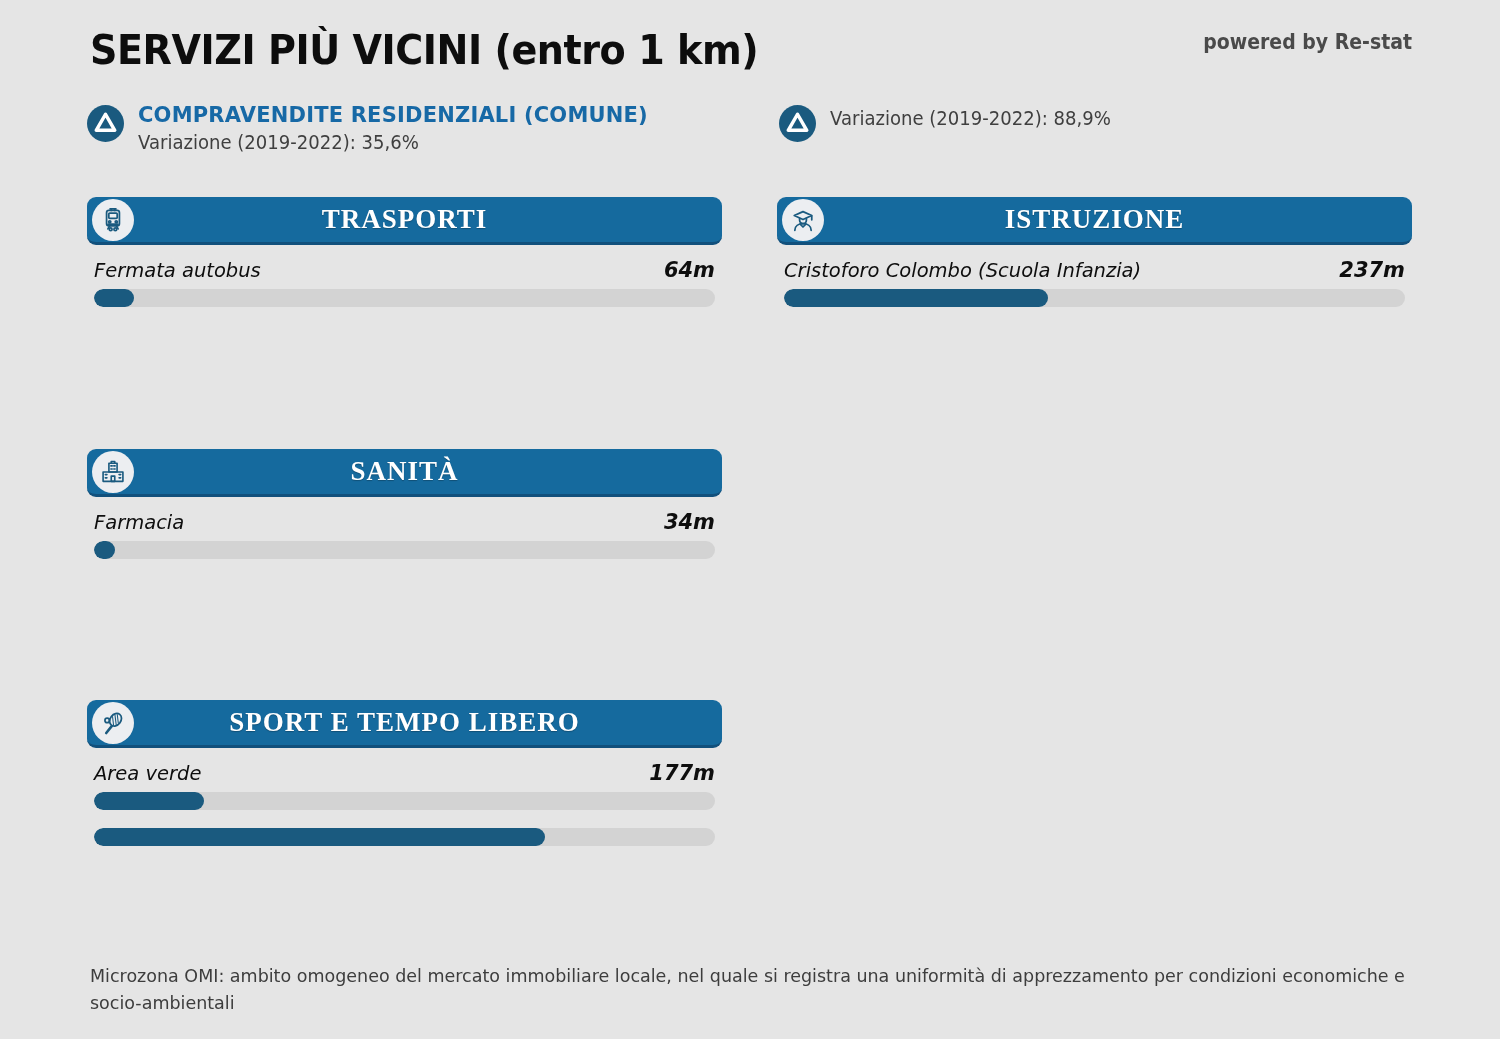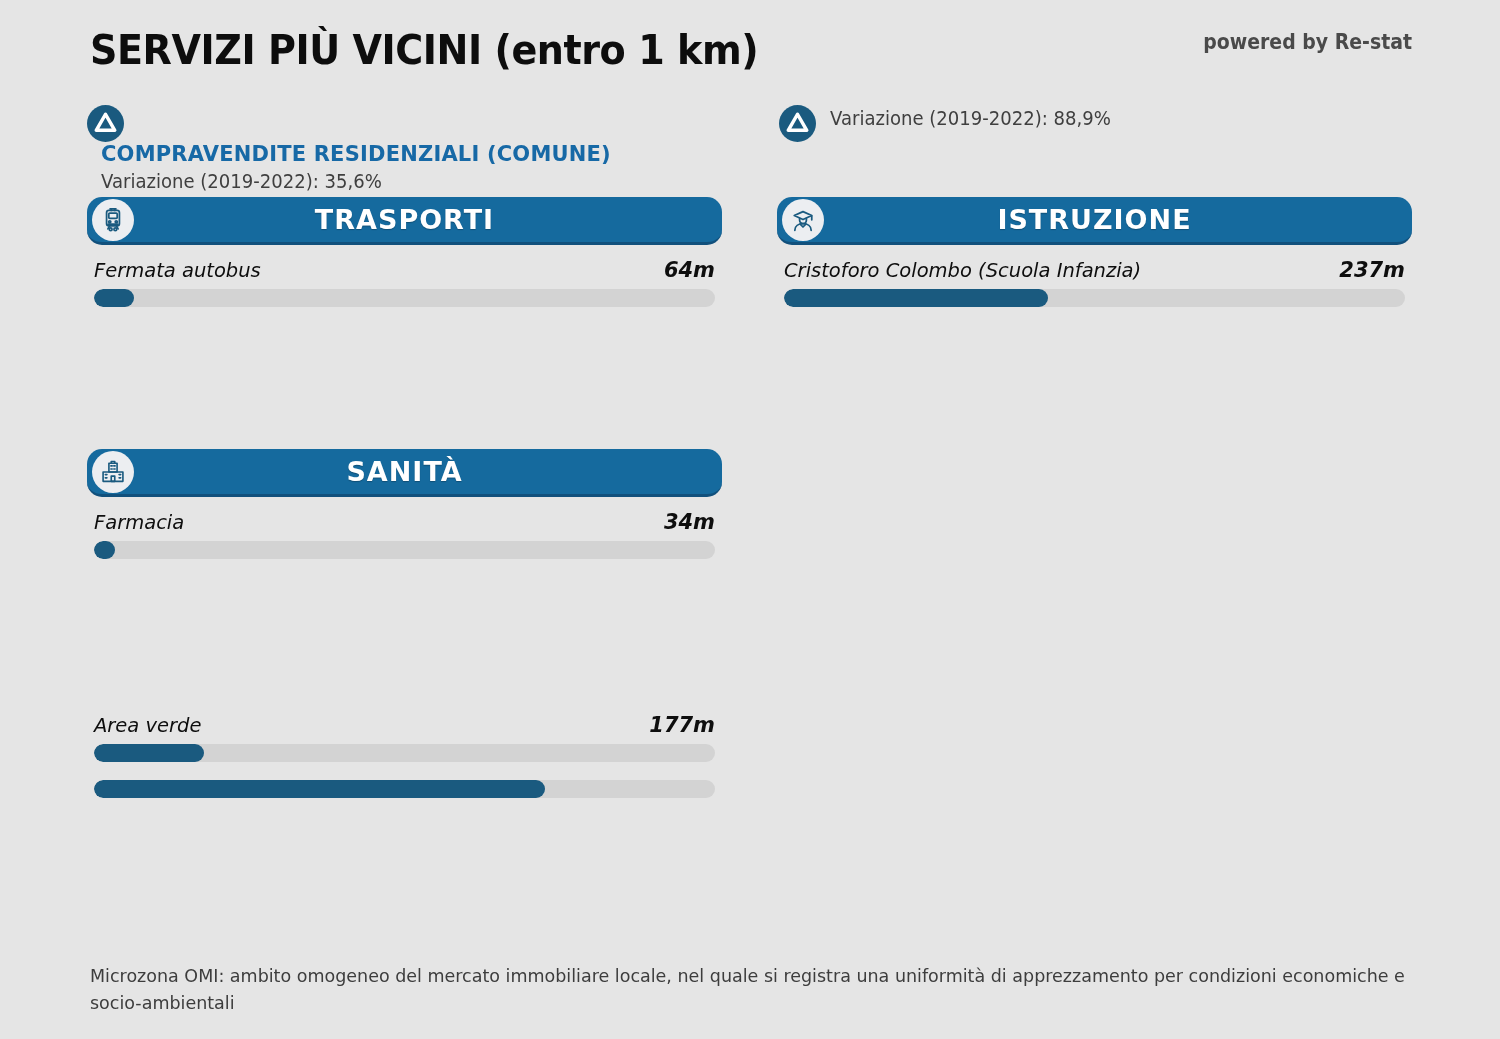--- a/index.html
+++ b/index.html
@@ -10,37 +10,37 @@
   
   .page-title{
     position:absolute;left:90px;top:26px;font-size:41px;font-weight:bold;color:#0d0d0d;
     letter-spacing:-0.5px;transform:scaleX(.93);transform-origin:left top;white-space:nowrap;
   }
   .powered{
     position:absolute;right:88px;top:30px;font-size:21px;font-weight:bold;color:#4a4a4a;
     transform:scaleX(.9);transform-origin:right top;white-space:nowrap;
   }
   .stat{position:absolute;top:103px;display:flex;align-items:flex-start;}
-  .stat.left{left:87px;flex-direction:column;}
+  .stat.left{left:87px;}
   .stat.right{left:779px;}
   .stat-icon{width:37px;height:37px;flex:0 0 37px;margin-top:2px;}
   .stat-text{margin-left:14px;}
   .stat-label{font-size:21px;font-weight:bold;color:#1769a6;letter-spacing:.2px;white-space:nowrap;}
   .stat-sub{font-size:19px;color:#3f3f3f;margin-top:4px;transform:scaleX(.95);transform-origin:left top;white-space:nowrap;}
   
   .section{position:absolute;width:635px;}
   .col-left{left:87px;}
   .col-right{left:777px;}
   .row-0{top:197px;}
   .row-1{top:449px;}
   .row-2{top:700px;}
   .section-header{
-    position:relative;height:45px;background:#156a9e;border-radius:15px;
+    position:relative;height:45px;background:#156a9e;border-radius:9px;
     border-bottom:3px solid #11507c;
-    display:flex;align-items:center;justify-content:center;
+    display:flex;align-items:center;justify-content:center;font-family:Liberation Serif, serif;
   }
   .section-title{
     color:#ffffff;font-weight:bold;font-size:27px;letter-spacing:1px;white-space:nowrap;
     text-shadow:0 1px 1px rgba(0,0,0,.25);
   }
   .icon-circle{
     position:absolute;left:5px;top:2px;width:42px;height:42px;border-radius:50%;
     background:#eceef1;display:flex;align-items:center;justify-content:center;
   }
   .icon-circle svg{width:28px;height:28px;}
@@ -171,20 +171,33 @@
           <div class="bar-fill" style="width: 3.4%;"></div>
         </div>
       </div>
     </div>
   </div>
 
   <div class="section col-right row-1">
   </div>
 
   <div class="section col-left row-2">
+    <div class="section-header">
+      <span class="icon-circle">
+        <svg viewBox="0 0 24 24" fill="none" stroke="#1a5a7f" stroke-width="1.5" stroke-linecap="round" stroke-linejoin="round">
+          <g transform="rotate(38 14.2 9.2)">
+            <ellipse cx="14.2" cy="9.2" rx="4.6" ry="5.8"></ellipse>
+            <path d="M11.2 6.2l6 6M10.4 8.6l5.4 5.4M12.6 4.8l5.2 5.2" stroke-width="0.9"></path>
+          </g>
+          <path d="M10.9 14.7L6.2 20.6" stroke-width="2.2"></path>
+          <circle cx="7" cy="9.8" r="1.9"></circle>
+        </svg>
+      </span>
+      <span class="section-title">SPORT E TEMPO LIBERO</span>
+    </div>
     <div class="section-body">
       <div class="service">
         <div class="service-labels">
           <span class="service-name">Area verde</span>
           <span class="service-value">177m</span>
         </div>
         <div class="bar-track">
           <div class="bar-fill" style="width: 17.7%;"></div>
         </div>
       </div>

